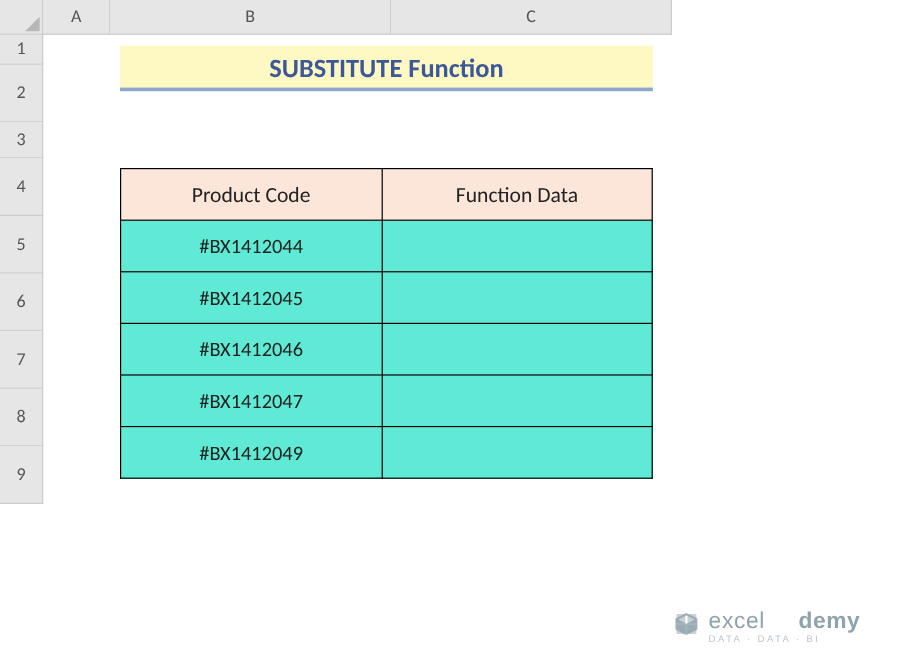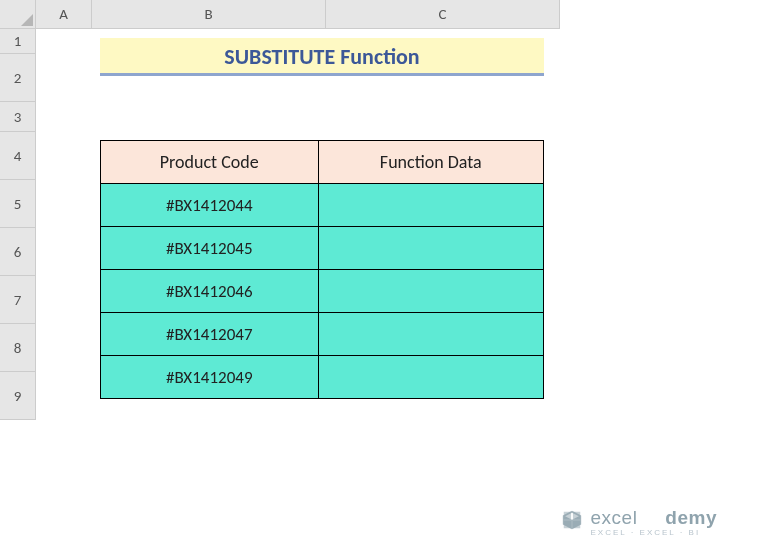--- a/index.html
+++ b/index.html
@@ -170,15 +170,15 @@
 
 <div class="watermark">
   <span class="logo-icon">
     <svg width="22" height="22" viewBox="0 0 24 24">
         <path fill="#8fa3ad" d="M3 3h8v8H3zM13 3h8v8h-8zM3 13h8v8H3zM13 13h8v8h-8z" opacity="0.5"></path>
         <path fill="#8fa3ad" d="M12 2L2 7v10l10 5 10-5V7L12 2zm0 2.2L19.5 8 12 11.8 4.5 8 12 4.2z" opacity="0.8"></path>
       </svg>
   </span>
   <span>
     <span class="brand"><span>excel</span><span class="bold">demy</span></span>
-    <span class="sub">EXCEL · EXCEL · BI</span>
+    <span class="sub">DATA · DATA · BI</span>
   </span>
 </div>
 
 </body></html>

